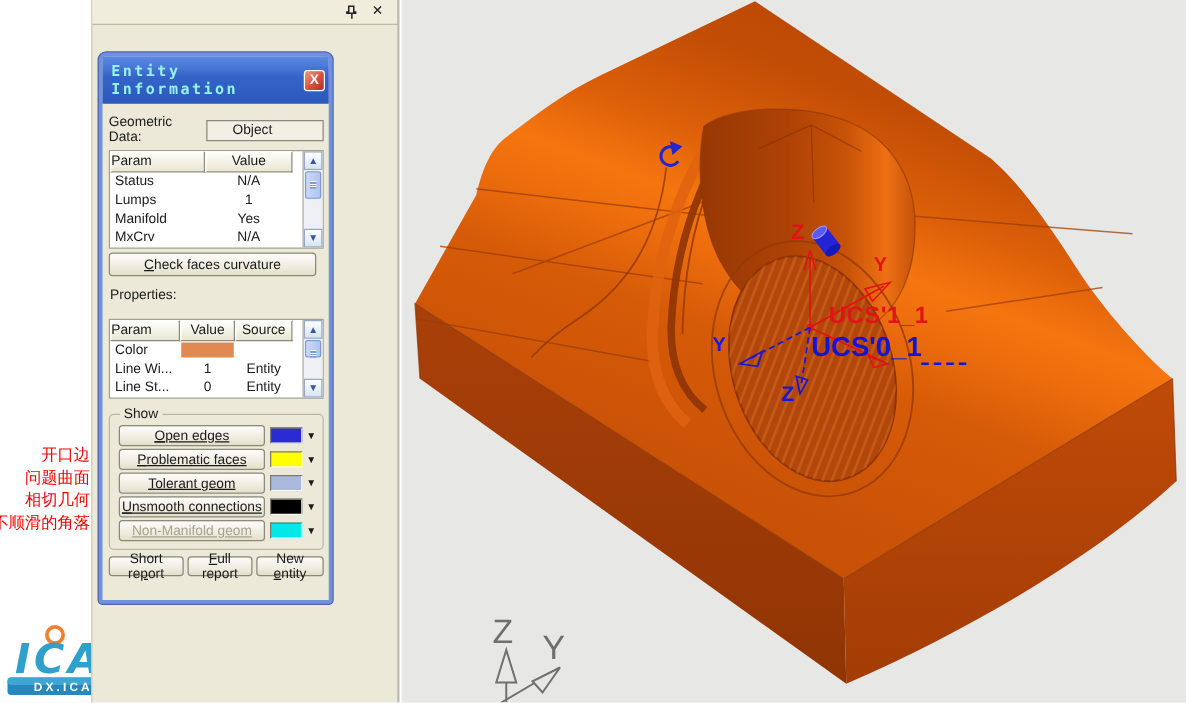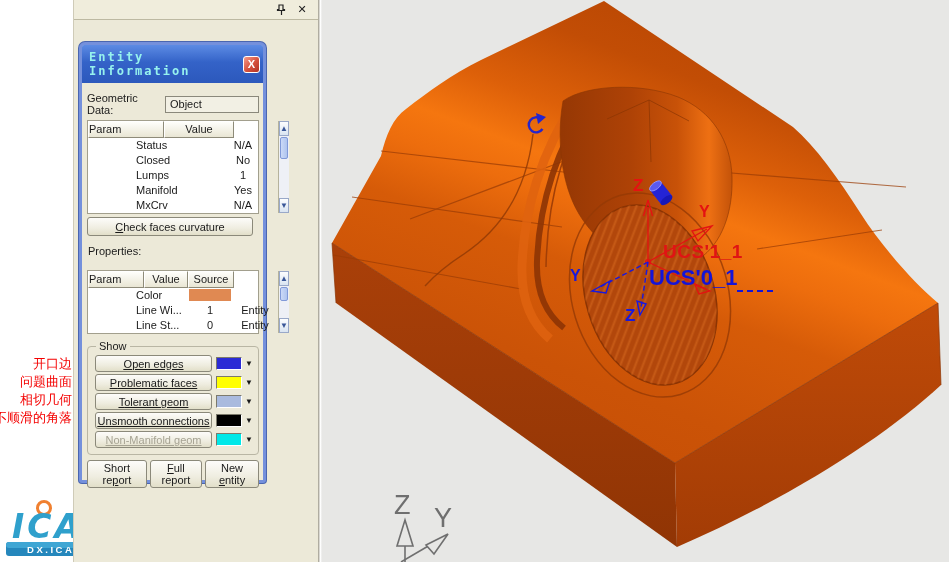--- a/index.html
+++ b/index.html
@@ -28,28 +28,28 @@
   .titlebar { height:38px; background:linear-gradient(180deg,#5C8BE4,#3463C8 45%,#2C58BC);
               display:flex; align-items:center; padding:0 3px 0 7px; border-radius:2px 2px 0 0; }
   .title-text { flex:1; color:#96F2EE; font-family:"DejaVu Sans Mono", monospace; font-weight:bold;
                 font-size:12px; letter-spacing:2px; }
   .close-btn { width:17px; height:17px; border:1px solid #fff; border-radius:3px; color:#fff;
                background:linear-gradient(135deg,#F59A8A,#D4503C 55%,#B03224);
                font-weight:bold; font-size:11px; display:flex; align-items:center; justify-content:center; }
   .dlg-body { padding:0 3px; }
   .geo-row { display:flex; align-items:center; margin:12px 1px 0 2px; height:18px; }
   .geo-row .lbl { width:78px; }
-  .geo-field { flex:1; height:17px; border:1px solid #8A887B; background:#F2F0E4; padding:1px 4px; }
+  .geo-field { flex:1; height:17px; border:1px solid #8A887B; background:#F2F0E4; padding:1px 20px; }
 
   .tbl { margin:7px 1px 0 2px; border:1px solid #A29F8D; background:#fff; display:flex; }
   .tbl-main { flex:1; }
   .tbl-head { display:flex; height:17px; }
   .th { background:linear-gradient(180deg,#FEFEFB,#E9E6D4); border:1px solid;
         border-color:#FFFFFF #8E8B79 #8E8B79 #FFFFFF; line-height:15px; }
-  .tr { display:flex; height:15px; line-height:15px;margin-left:44px; }
+  .tr { display:flex; height:15px; line-height:15px; }
   .td { padding:0 4px; overflow:hidden; white-space:nowrap; }
   .c-param { width:76px; } .c-value { width:70px; text-align:center; }
   .p-param { width:56px; } .p-value { width:44px; text-align:center; } .p-source { width:46px; text-align:center; }
   .swatch-cell { margin:1px 1px; height:12px; }
 
   .sbar { width:16px; background:#EEF0F6; border-left:1px solid #B5B29C; display:flex; flex-direction:column; }
   .sbtn { height:15px; background:linear-gradient(180deg,#FDFEFF,#D9E4F1); border:1px solid #99A8C8;
           color:#3A5798; font-size:8px; line-height:13px; text-align:center; }
   .sthumb { height:22px; margin:1px; background:linear-gradient(90deg,#CBD9F7,#AFC4EE);
             border:1px solid #8099D8; border-radius:2px; position:relative; }
@@ -68,21 +68,21 @@
              position:relative; padding:8px 5px 6px 7px; }
   .show-legend { position:absolute; top:-7px; left:8px; background:#ECE9D8; padding:0 3px; }
   .show-row { display:flex; align-items:center; margin-bottom:2px; height:17px; }
   .show-btn { width:124px; height:17px;text-decoration:underline; }
   .show-btn.disabled { color:#A6A393; }
   .combo { display:flex; align-items:center; margin-left:4px; }
   .combo .cbox { width:26px; height:13px; border:1px solid; border-color:#7C7A6C #FFF #FFF #7C7A6C; }
   .combo .arrow { font-size:8px; color:#1a1a1a; margin-left:3px; }
 
   .footer { display:flex; gap:3px; margin:5px 1px 0 2px; }
-  .footer .xp-btn { height:28px; padding:0 4px; }
+  .footer .xp-btn { height:16px; padding:0 4px; }
 
   
   .vsep { position:absolute; left:318px; top:0; width:4px; height:562px;
           background:linear-gradient(90deg,#9B9788,#FFFFFF 60%,#E7E7E5); }
   .viewport { position:absolute; left:322px; top:0; width:627px; height:562px; background:#E7E7E5; }
 
   
   .logo { position:absolute; left:4px; top:497px; width:126px; height:62px; }
 </style>
 </head>
@@ -128,24 +128,20 @@
 
         <div class="tbl">
           <div class="tbl-main">
             <div class="tbl-head">
               <div class="th c-param">Param</div>
               <div class="th c-value">Value</div>
             </div>
             <div class="tr">
                 <div class="td c-param">Status</div>
                 <div class="td c-value">N/A</div>
-              </div>
-            <div class="tr">
-                <div class="td c-param">Closed</div>
-                <div class="td c-value">No</div>
               </div>
             <div class="tr">
                 <div class="td c-param">Lumps</div>
                 <div class="td c-value">1</div>
               </div>
             <div class="tr">
                 <div class="td c-param">Manifold</div>
                 <div class="td c-value">Yes</div>
               </div>
             <div class="tr">

